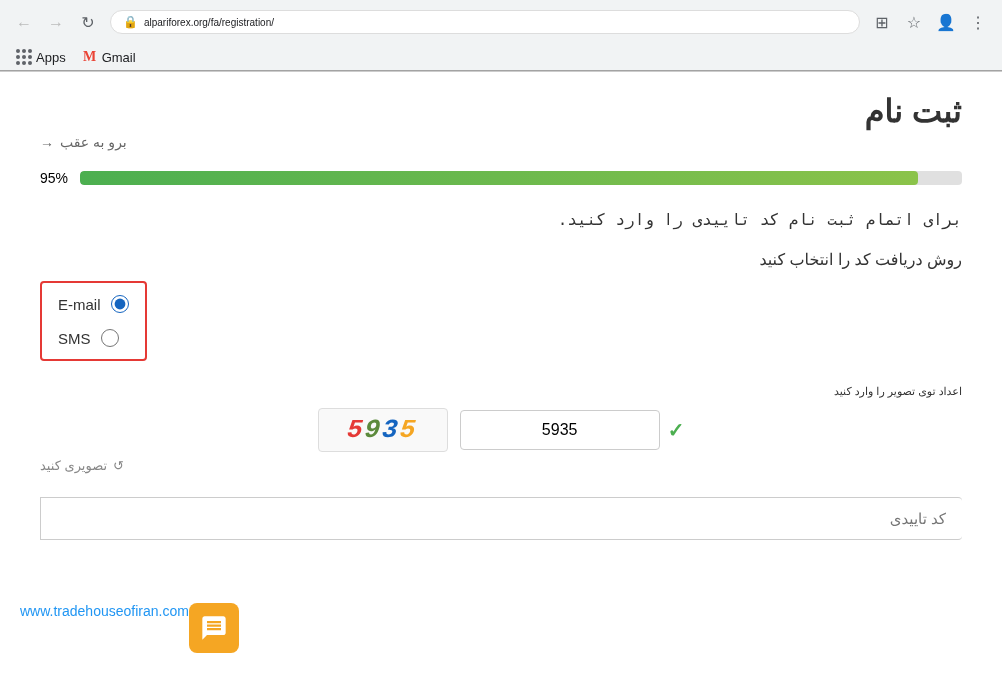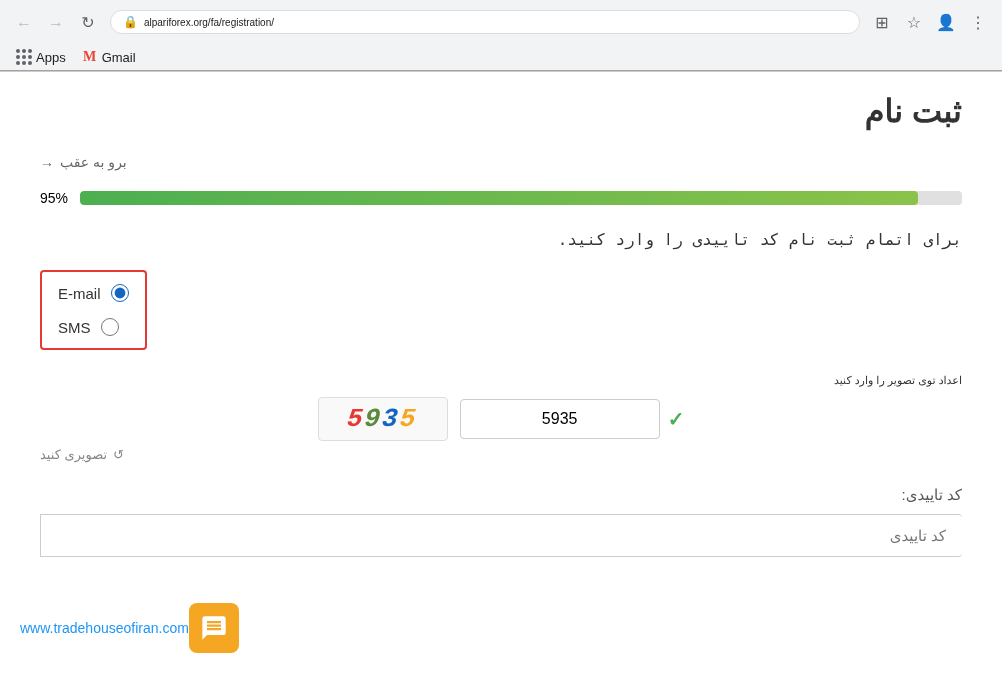--- a/index.html
+++ b/index.html
@@ -141,21 +141,21 @@
       height: calc(673px - 78px);
       overflow: hidden;
     }
 
     
     .page-title {
       text-align: right;
       font-size: 32px;
       font-weight: bold;
       color: #333;
-      margin-bottom: 24px;
+      margin-bottom: 4px;
       direction: rtl;
     }
 
     
     .back-link {
       display: flex;
       justify-content: flex-end;
       align-items: center;
       gap: 6px;
       margin-bottom: 20px;
@@ -349,21 +349,21 @@
       white-space: nowrap;
       direction: rtl;
     }
 
     
     .chat-widget {
       position: fixed;
       bottom: 20px;
       left: 20px;
       display: flex;
-      align-items: center;
+      align-items: flex-start;
       z-index: 100;
     }
     .chat-icon-box {
       width: 50px;
       height: 50px;
       background: #f5a623;
       border-radius: 8px;
       display: flex;
       align-items: center;
       justify-content: center;
@@ -430,20 +430,21 @@
 
   <div class="progress-section">
     <span class="progress-label">95%</span>
     <div class="progress-bar-container">
       <div class="progress-bar-fill" style="width: 95%;"></div>
     </div>
   </div>
 
   <div class="description-text">برای اتمام ثبت نام کد تاییدی را وارد کنید.</div>
 
+  <div class="method-label">روش دریافت کد را انتخاب کنید</div>
 
   <div class="clearfix">
     <div class="radio-box">
       <div class="radio-option">
         <label>E-mail</label>
         <input class="radio-input" type="radio" name="method" checked="" style="">
       </div>
       <div class="radio-option">
         <label>SMS</label>
         <input class="radio-input" type="radio" name="method" style="">
@@ -462,21 +463,20 @@
         <span style="color:#e53935; font-style:italic; font-weight:bold; font-family:'Courier New',monospace; font-size:26px; transform:skew(-5deg); display:inline-block;">5<span style="color:#5c8a3c;">9</span><span style="color:#1565c0;">3</span><span style="color:#f5a623;">5</span></span>
       </div>
     </div>
     <div class="refresh-row">
       <span>↺</span>
       <span>تصویری کنید</span>
     </div>
   </div>
 
   <div class="verification-section">
-    <div class="verification-label">کد تاییدی:</div>
     <div class="verification-row">
       <input class="verification-input" type="text" placeholder="کد تاییدی" style="">
     </div>
   </div>
 
 </div>
 
 <div class="chat-widget">
   <div class="chat-icon-box">
     <svg width="28" height="28" viewBox="0 0 24 24">

